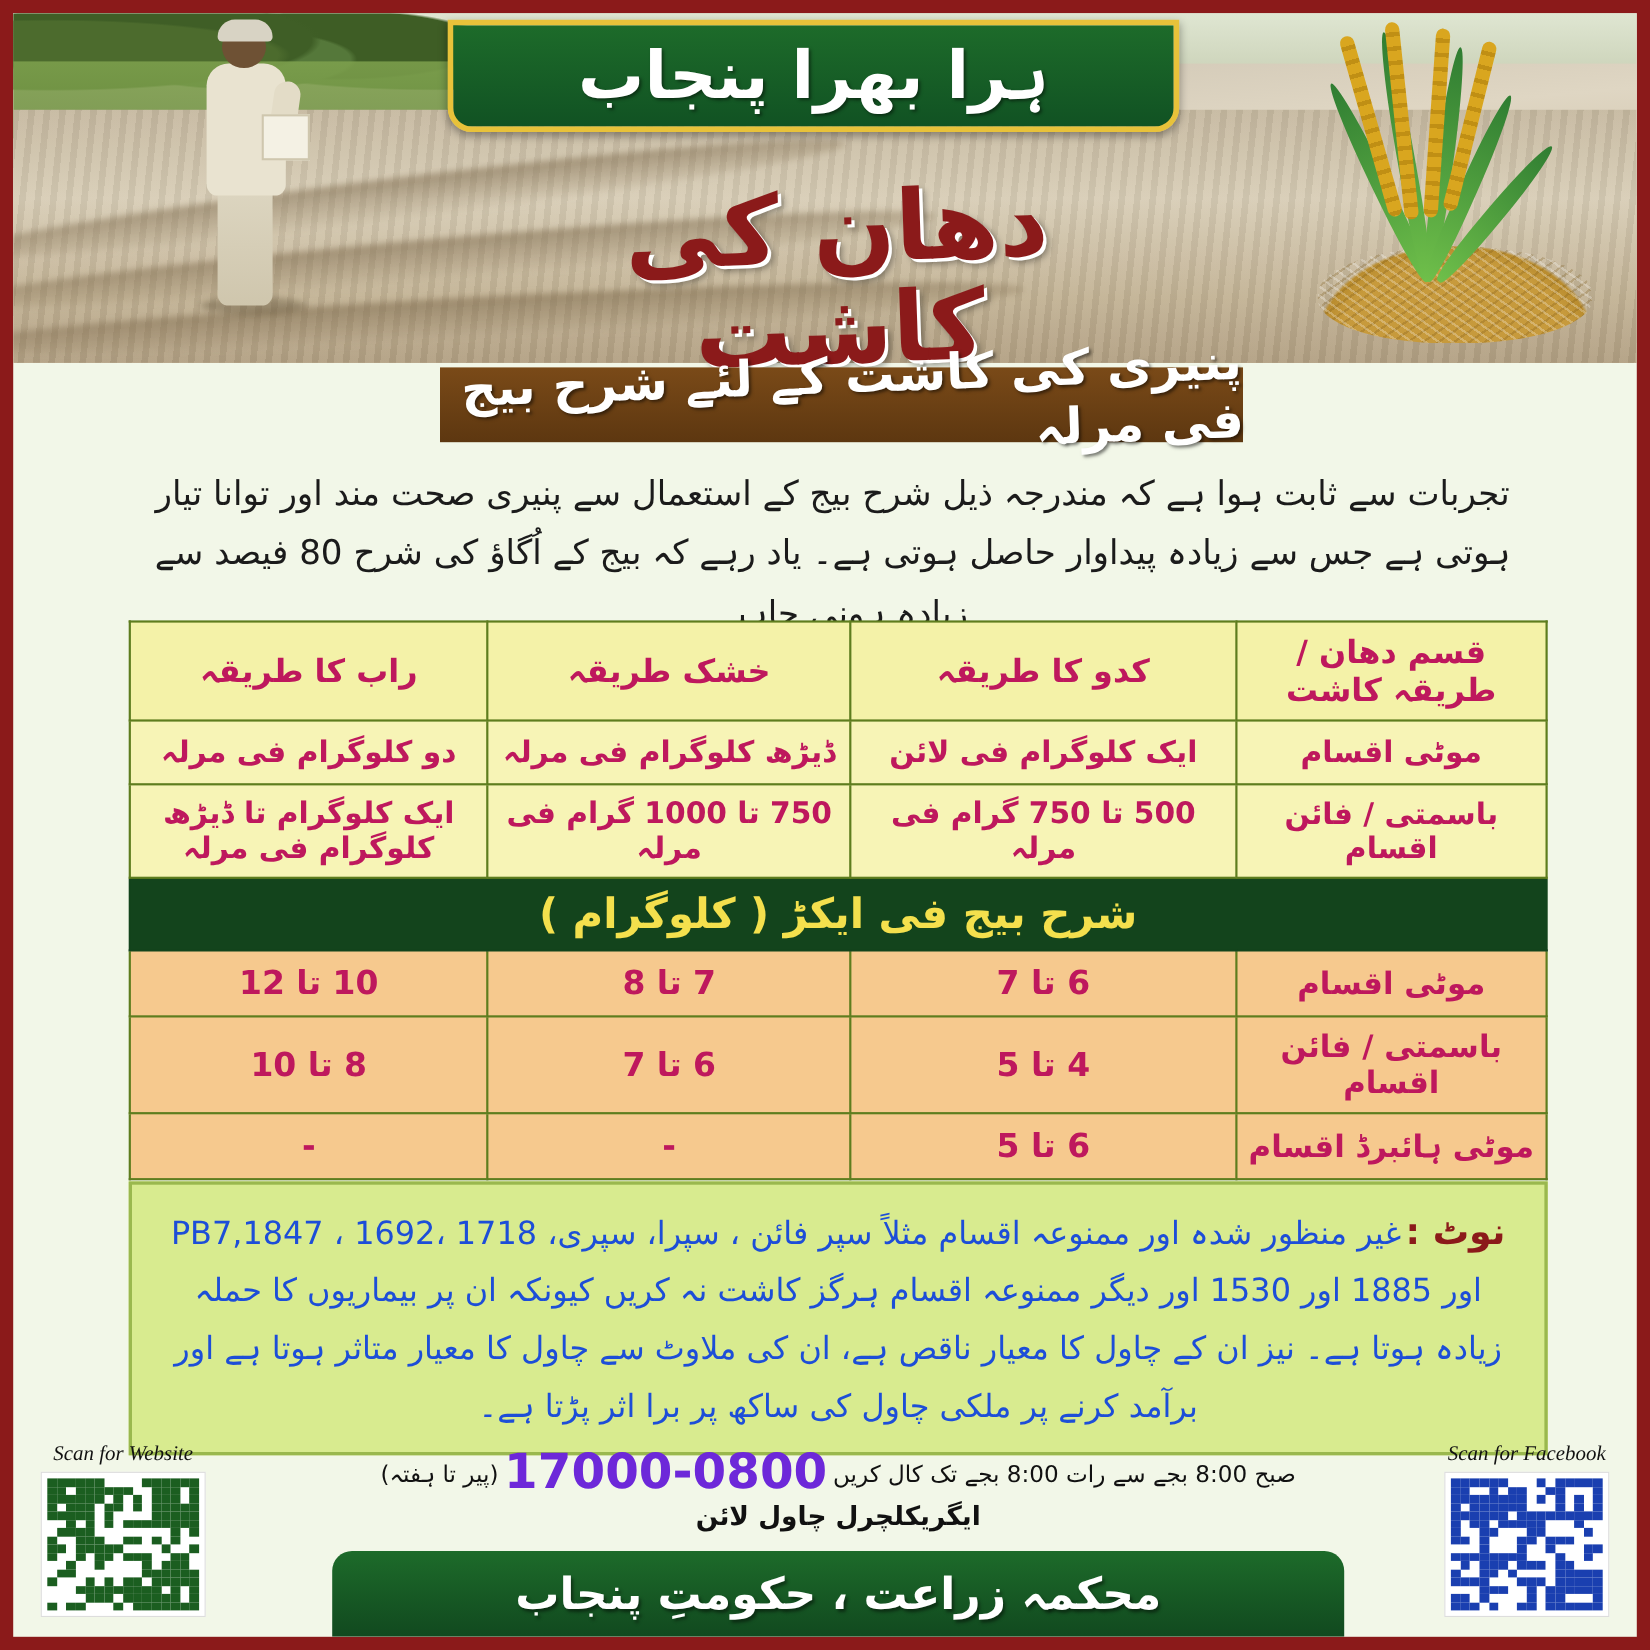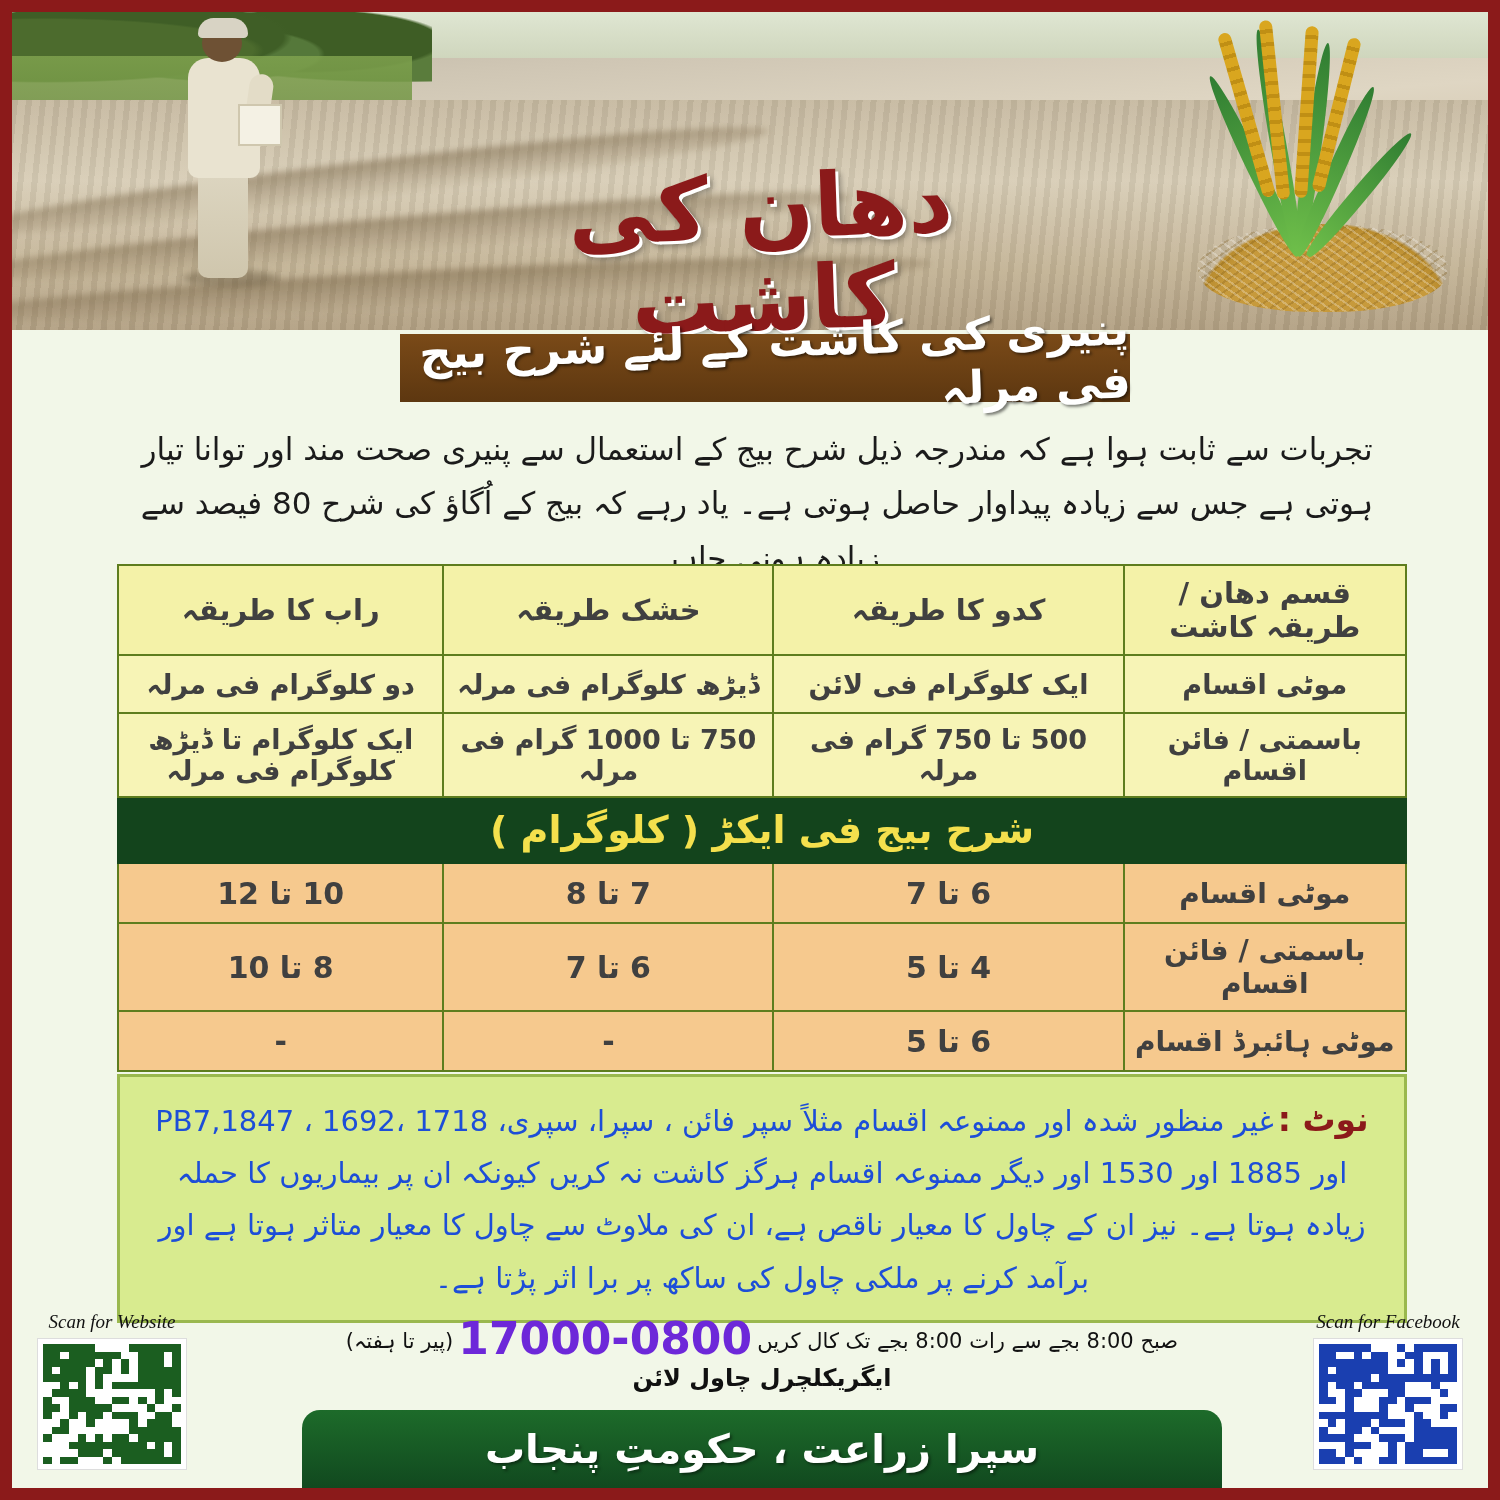--- a/index.html
+++ b/index.html
@@ -160,21 +160,21 @@
     position: absolute; top: 552px; left: 105px; width: 1290px;
     border-collapse: collapse;
     direction: rtl;
     font-family: "DejaVu Sans", "Liberation Sans", sans-serif;
   }
   .tbl td, .tbl th {
     border: 2px solid #5e7d1e;
     text-align: center;
     font-size: 27px;
     padding: 10px 6px;
-    color: #404040;
+    color: #be185d;
     font-weight: bold;
   }
   .tbl .head td { background: #f4f2a8; height: 56px; font-size: 29px; }
   .tbl .rowA td { background: #f7f4b6; height: 58px; }
   .tbl .band td {
     background: #13441c; color: #f4e04d; font-size: 38px; height: 64px;
     border-color: #13441c;
   }
   .tbl .rowB td { background: #f6c98e; height: 60px; font-size: 30px; }
   .tbl .rowB td.lbl { font-size: 28px; }
@@ -270,20 +270,23 @@
       <div class="leaf l3"></div>
       <div class="leaf l4"></div>
       <div class="leaf l5"></div>
       <div class="panicle"></div>
       <div class="panicle p2"></div>
       <div class="panicle p3"></div>
       <div class="panicle p4"></div>
     </div>
   </div>
 
+  <div class="ribbon">
+    <div class="ribbon-text">ہرا بھرا پنجاب</div>
+  </div>
 
   <div class="main-title">دھان کی کاشت</div>
 
   <div class="subtitle-bar">
     <span>پنیری کی کاشت کے لئے شرح بیج فی مرلہ</span>
   </div>
 
   <div class="intro">تجربات سے ثابت ہوا ہے کہ مندرجہ ذیل شرح بیج کے استعمال سے پنیری صحت مند اور توانا تیار ہوتی ہے جس سے زیادہ پیداوار حاصل ہوتی ہے۔ یاد رہے کہ بیج کے اُگاؤ کی شرح 80 فیصد سے زیادہ ہونی چاہیے۔</div>
 
   <table class="tbl">
@@ -864,16 +867,16 @@
   </div>
 
   <div class="helpline">
     <span class="hl-time">صبح 8:00 بجے سے رات 8:00 بجے تک کال کریں</span>
     <span class="hl-number">0800-17000</span>
     <span class="hl-time">(پیر تا ہفتہ)</span>
     <span class="hl-label">ایگریکلچرل چاول لائن</span>
   </div>
 
   <div class="footer">
-    <span>سپرا زراعت ، حکومتِ پنجاب</span>
+    <span>محکمہ زراعت ، حکومتِ پنجاب</span>
   </div>
 
 </div>
 
 </body></html>

